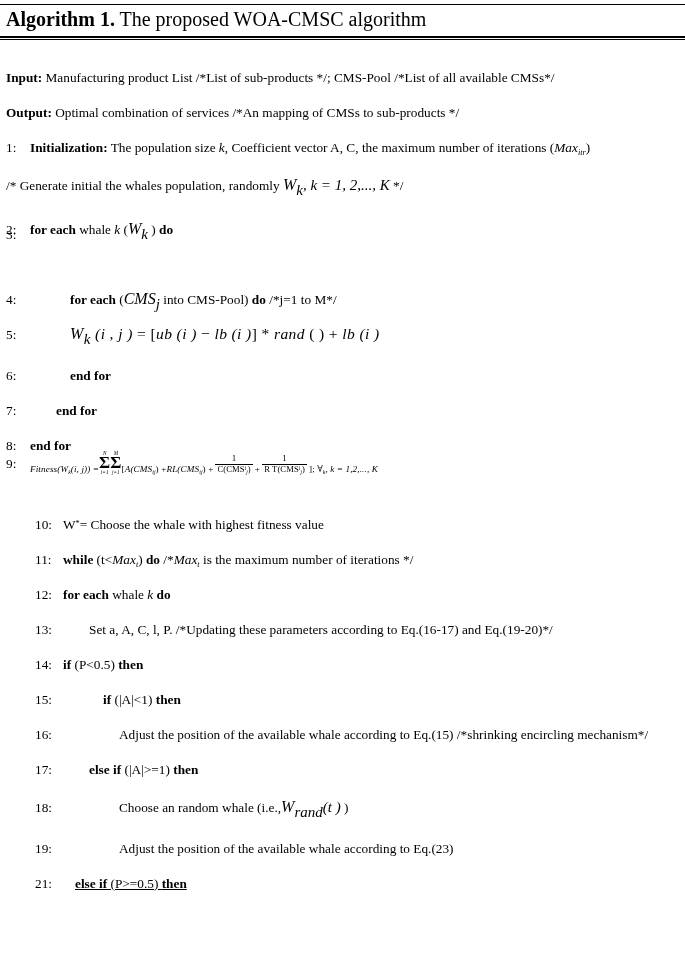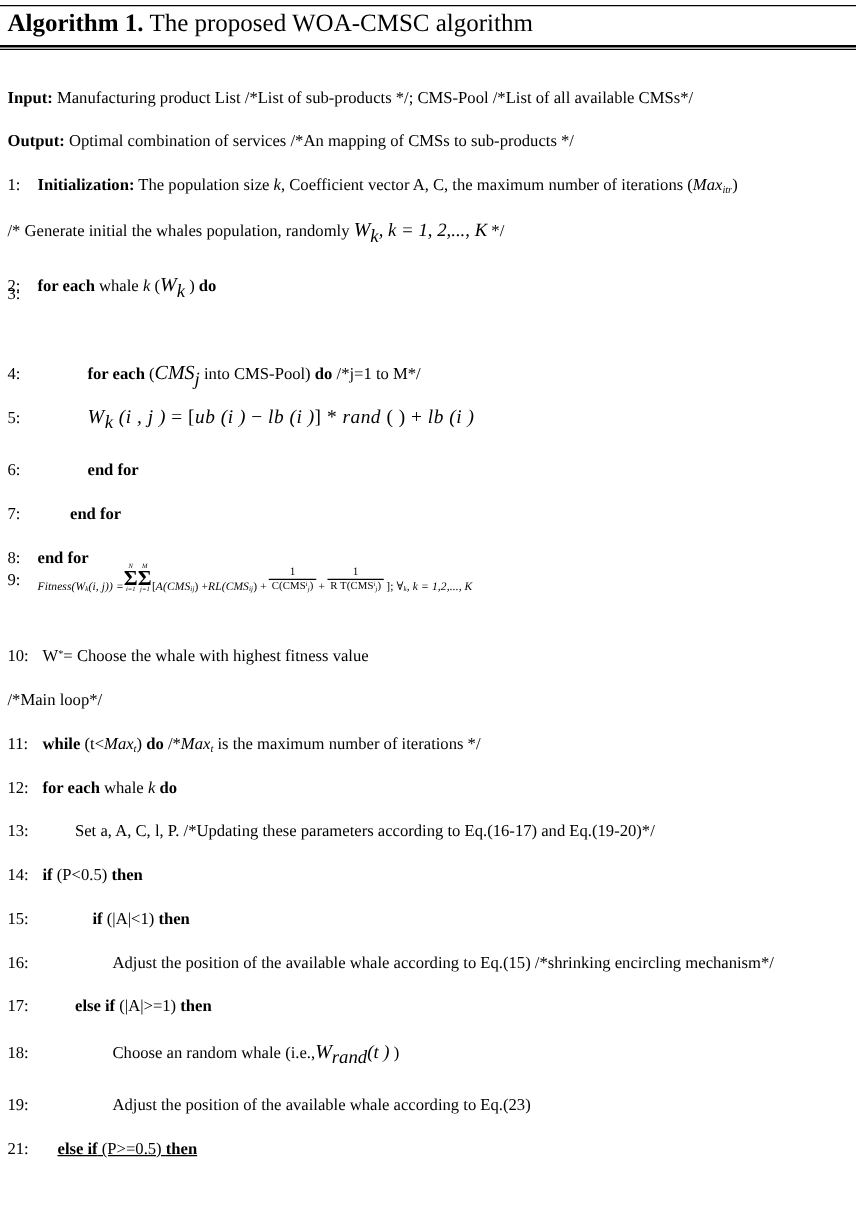--- a/index.html
+++ b/index.html
@@ -49,21 +49,21 @@
     height: 35px;
     white-space: nowrap;
   }
   .line.tall { height: 44px; }
   .num {
     flex: 0 0 auto;
     min-width: 20px;
     text-align: left;
     padding-right: 4px;
   }
-  .num.wide { min-width: 24px; }
+  .num.wide { min-width: 24px; margin-left: 29px; }
   .body-txt {
     flex: 0 1 auto;
     margin-top: 27px;
   }
   .ind0 { padding-left: 0px; }
   .ind1 { padding-left: 12px; text-decoration: underline; }
   .ind2 { padding-left: 26px; }
   .ind3 { padding-left: 40px; }
   .ind4 { padding-left: 56px; }
   b, .kw { font-weight: bold; }
@@ -235,23 +235,20 @@
           <sub>k</sub>
           <span>, k = 1,2,..., K</span>
       </span>
     </div>
 
     <div class="line">
       <span class="num wide">10:</span>
       <span class="body-txt ind0"><span>W</span><sup>*</sup><span>= Choose the whale with highest fitness value</span></span>
     </div>
 
-    <div class="line">
-      <span class="body-txt">/*Main loop*/</span>
-    </div>
 
     <div class="line">
       <span class="num wide">11:</span>
       <span class="body-txt ind0"><b>while</b><span> (t&lt;</span><i>Max</i><sub>t</sub><span>) </span><b>do</b><span> /*</span><i>Max</i><sub>t</sub><span> is the maximum number of iterations */</span></span>
     </div>
 
     <div class="line">
       <span class="num wide">12:</span>
       <span class="body-txt ind0"><b>for each</b><span> whale </span><i>k</i><span> </span><b>do</b></span>
     </div>

